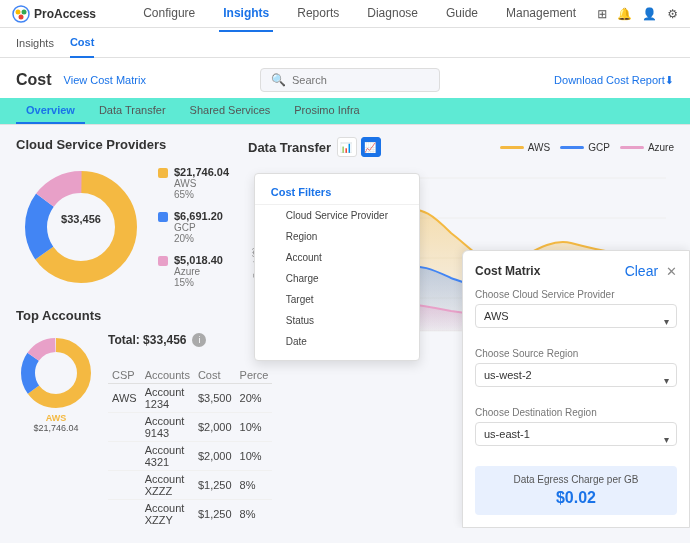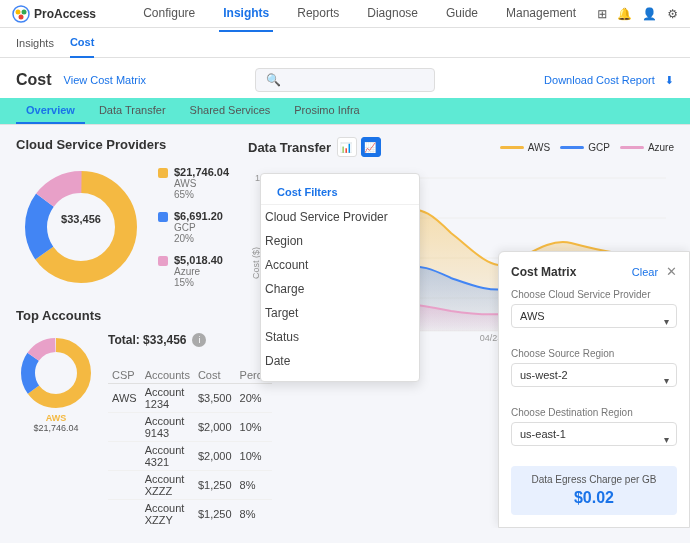--- a/index.html
+++ b/index.html
@@ -19,21 +19,21 @@
     .sub-nav-item { font-size: 11px; color: #555; cursor: pointer; height: 30px; display: flex; align-items: center; }
     .sub-nav-item.active { color: #1a73e8; font-weight: 600; border-bottom: 2px solid #1a73e8; }
 
     
     .page-header { display: flex; align-items: center; justify-content: space-between; padding: 10px 16px 6px; background: #fff; }
     .page-title-row { display: flex; align-items: center; gap: 12px; }
     .page-title { font-size: 16px; font-weight: 600; color: #333; }
     .view-cost-link { font-size: 11px; color: #1a73e8; cursor: pointer; }
     .search-bar { display: flex; align-items: center; background: #f5f6fa; border: 1px solid #ddd; border-radius: 4px; padding: 4px 10px; gap: 6px; width: 180px; }
     .search-bar input { border: none; background: transparent; font-size: 11px; outline: none; width: 140px; color: #555; }
-    .download-btn { display: flex; align-items: center; gap: 10px; font-size: 11px; color: #1a73e8; cursor: pointer; }
+    .download-btn { display: flex; align-items: center; gap: 0; font-size: 11px; color: #1a73e8; cursor: pointer; }
 
     
     .tabs-row { display: flex; background: #5eead4; border-bottom: 1px solid #e0e0e0; padding: 0 16px; gap: 4px; }
     .tab { font-size: 11px; color: #555; padding: 6px 10px; cursor: pointer; border-bottom: 2px solid transparent; }
     .tab.active { color: #1a73e8; border-bottom: 2px solid #1a73e8; font-weight: 600; }
 
     
     .main-content { display: flex; gap: 0; padding: 12px 16px; background: #f5f6fa; height: calc(543px - 36px - 30px - 44px - 30px); overflow: hidden; position: relative; }
 
     
@@ -66,28 +66,28 @@
     .chart-icons { display: flex; gap: 4px; }
     .chart-icon-btn { width: 20px; height: 20px; border-radius: 3px; display: flex; align-items: center; justify-content: center; font-size: 10px; cursor: pointer; border: 1px solid #ddd; background: #fff; color: #555; }
     .chart-icon-btn.active { background: #1a73e8; color: #fff; border-color: #1a73e8; }
     .chart-legend { display: flex; align-items: center; gap: 10px; font-size: 10px; }
     .chart-legend-item { display: flex; align-items: center; gap: 4px; }
     .chart-legend-color { width: 24px; height: 3px; border-radius: 2px; }
 
     
     .dropdown-overlay { position: absolute; top: 48px; right: 270px; background: #fff; border: 1px solid #ddd; border-radius: 4px; box-shadow: 0 4px 12px rgba(0,0,0,0.12); z-index: 100; min-width: 160px; padding: 8px 0; }
     .dropdown-title { font-size: 11px; font-weight: 600; color: #1a73e8; padding: 4px 16px 6px; border-bottom: 1px solid #f0f0f0; }
-    .dropdown-item { font-size: 12px; color: #444; padding: 5px 4px; cursor: pointer; }
-
-    
-    .cost-matrix-panel { position: absolute; right: 0; bottom: 0; width: 192px; background: #fff; border: 1px solid #ddd; border-radius: 6px 0 0 0; box-shadow: -2px -2px 8px rgba(0,0,0,0.08); padding: 12px; z-index: 50; }
+    .dropdown-item { font-size: 10px; color: #444; padding: 5px 31px; cursor: pointer; }
+
+    
+    .cost-matrix-panel { position: absolute; right: 0; bottom: 0; width: 228px; background: #fff; border: 1px solid #ddd; border-radius: 6px 0 0 0; box-shadow: -2px -2px 8px rgba(0,0,0,0.08); padding: 12px; z-index: 50; }
     .cm-header { display: flex; align-items: center; justify-content: space-between; margin-bottom: 10px; }
     .cm-title { font-size: 12px; font-weight: 600; color: #333; }
     .cm-actions { display: flex; gap: 8px; align-items: center; }
-    .cm-clear { font-size: 11px; color: #1a73e8; cursor: pointer; }
+    .cm-clear { font-size: 14px; color: #1a73e8; cursor: pointer; }
     .cm-close { font-size: 13px; color: #888; cursor: pointer; }
     .cm-label { font-size: 10px; color: #777; margin-bottom: 4px; }
     .cm-select { width: 100%; border: 1px solid #ddd; border-radius: 4px; padding: 5px 8px; font-size: 11px; color: #333; background: #fff; appearance: none; cursor: pointer; margin-bottom: 10px; }
     .cm-select-wrapper { position: relative; margin-bottom: 10px; }
     .cm-select-wrapper::after { content: '▾'; position: absolute; right: 8px; top: 50%; transform: translateY(-50%); font-size: 10px; color: #555; pointer-events: none; }
     .cm-value-box { background: #e8f0fe; border-radius: 4px; padding: 8px; text-align: center; }
     .cm-value-label { font-size: 10px; color: #555; margin-bottom: 4px; }
     .cm-value { font-size: 16px; font-weight: 700; color: #1a73e8; }
 
     
@@ -132,20 +132,21 @@
   <span class="sub-nav-item active">Cost</span>
 </div>
 
 <div class="page-header">
   <div class="page-title-row">
     <span class="page-title">Cost</span>
     <span class="view-cost-link">View Cost Matrix</span>
   </div>
   <div class="search-bar">
     <span>🔍</span>
+    <input type="text" placeholder="Search" style="">
   </div>
   <div class="download-btn">
     <span>Download Cost Report</span>
     <span>⬇</span>
   </div>
 </div>
 
 <div class="tabs-row">
   <span class="tab active">Overview</span>
   <span class="tab">Data Transfer</span>

